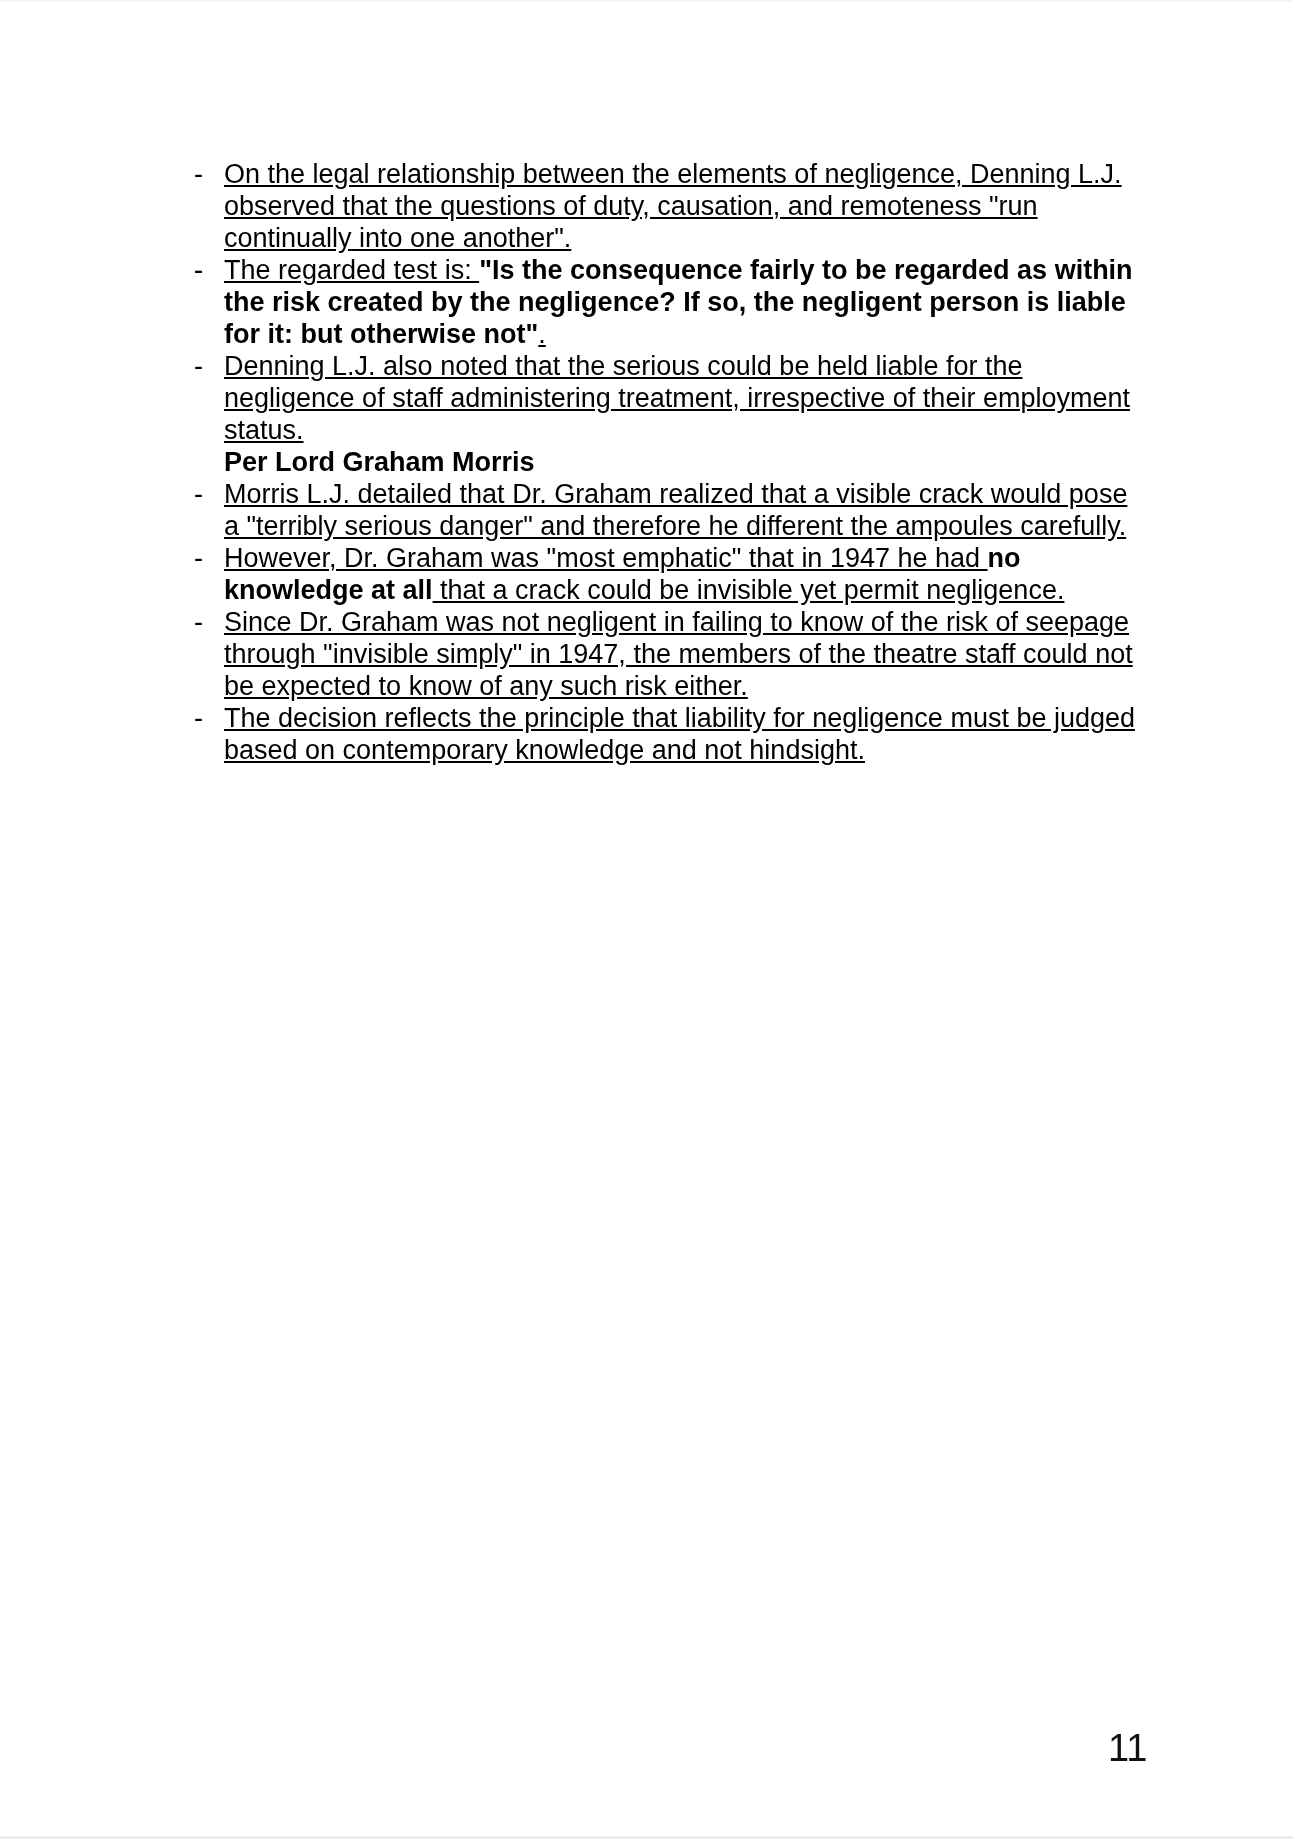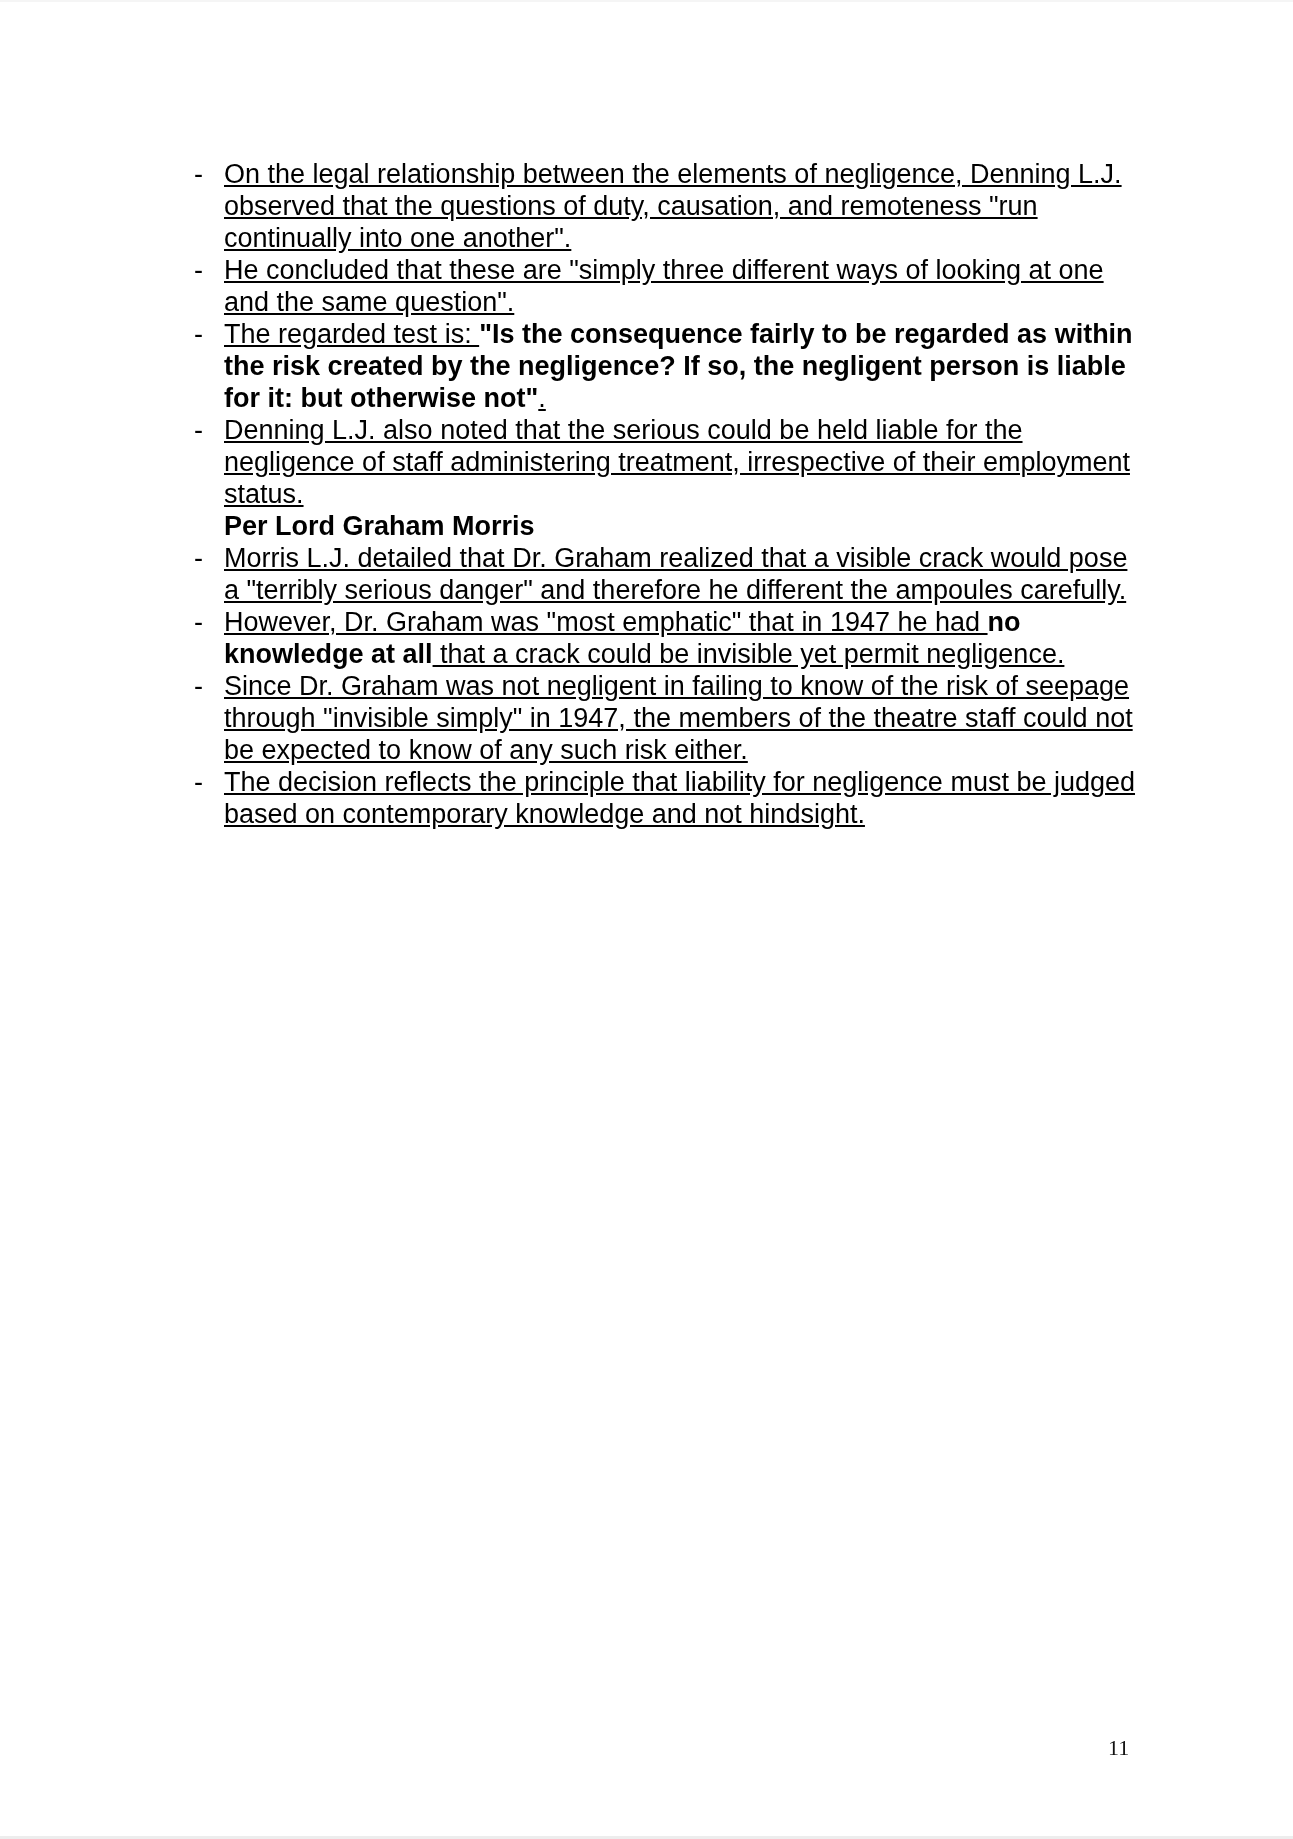--- a/index.html
+++ b/index.html
@@ -46,34 +46,34 @@
   }
   .item.heading {
     font-weight: bold;
   }
   .b { font-weight: bold; }
   .r { font-weight: normal; text-decoration: underline; }
   .page-number {
     position: absolute;
     left: 1108px;
     top: 1729px;
-    font-family: Liberation Serif, serif;
-    font-size: 22px;
+    font-family: Liberation Sans, sans-serif;
+    font-size: 38px;
     line-height: 34px;
     color: #111111;
   }
 </style>
 </head>
 <body>
 
 <div class="page">
   <div class="text-block">
 
   <div class="item"><span class="dash">-</span><span><span class="r">On the legal relationship between the elements of negligence, Denning L.J. observed that the questions of duty, causation, and remoteness "run continually into one another".</span></span></div>
-      <div class="item"><span class="dash">-</span><span><span class="r">He concluded that these are "simply three different ways of looking at one and the same question".</span></span></div>
+      <div class="item"><span class="dash">-</span></div>
       <div class="item"><span class="dash">-</span><span><span class="r">The regarded test is: </span><span class="b">"Is the consequence fairly to be regarded as within the risk created by the negligence? If so, the negligent person is liable for it: but otherwise not"</span><span class="r">.</span></span></div>
       <div class="item"><span class="dash">-</span><span><span class="r">Denning L.J. also noted that the serious could be held liable for the negligence of staff administering treatment, irrespective of their employment status.</span></span></div>
       <div class="item heading"><span><span class="b">Per Lord Graham Morris</span></span></div>
       <div class="item"><span class="dash">-</span><span><span class="r">Morris L.J. detailed that Dr. Graham realized that a visible crack would pose a "terribly serious danger" and therefore he different the ampoules carefully.</span></span></div>
       <div class="item"><span class="dash">-</span><span><span class="r">However, Dr. Graham was "most emphatic" that in 1947 he had </span><span class="b">no knowledge at all</span><span class="r"> that a crack could be invisible yet permit negligence.</span></span></div>
       <div class="item"><span class="dash">-</span><span><span class="r">Since Dr. Graham was not negligent in failing to know of the risk of seepage through "invisible simply" in 1947, the members of the theatre staff could not be expected to know of any such risk either.</span></span></div>
       <div class="item"><span class="dash">-</span><span><span class="r">The decision reflects the principle that liability for negligence must be judged based on contemporary knowledge and not hindsight.</span></span></div>
     </div>
   <div class="page-number">11</div>
 </div>

